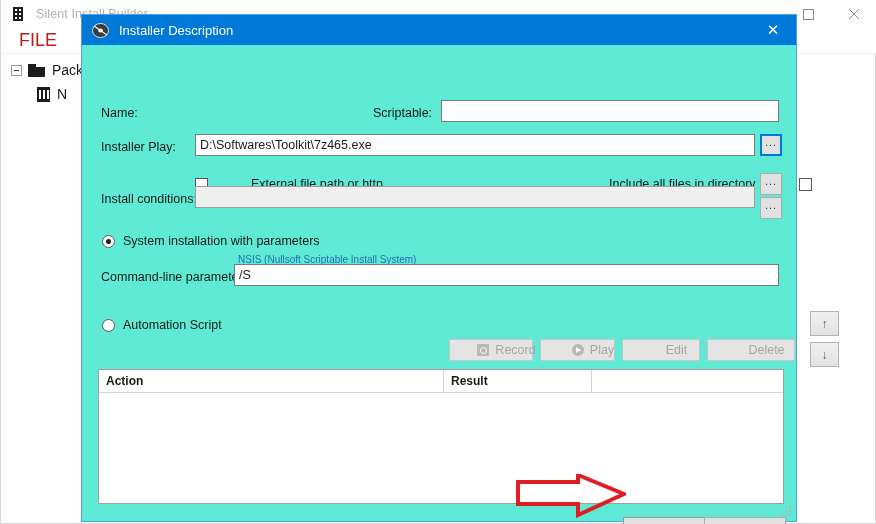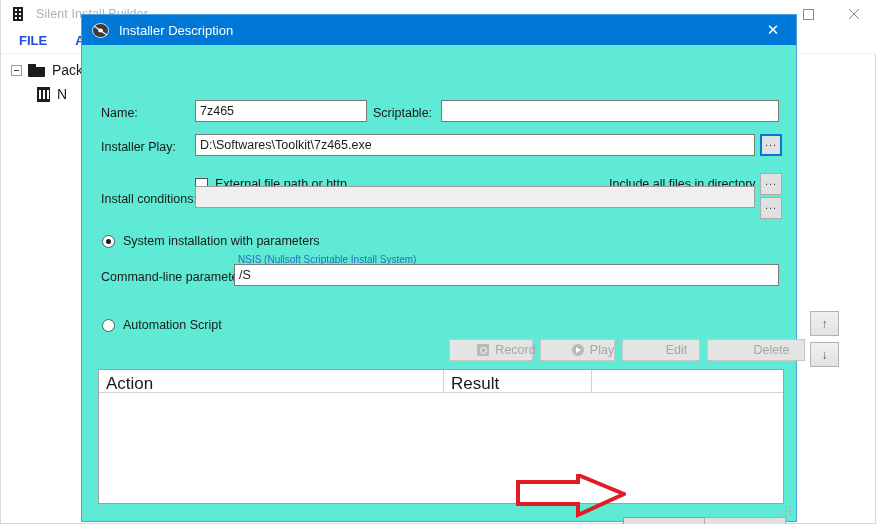--- a/index.html
+++ b/index.html
@@ -58,25 +58,24 @@
   }
   .bg-menubar {
     position: absolute;
     left: 0; top: 28px;
     width: 876px; height: 26px;
     background: #ffffff;
     display: flex; align-items: center;
     border-bottom: 1px solid #efefef;
   }
   .bg-menu-item {
-    font-size: 13px;
-    color: #1d4ed8;
+    font-size: 18px;
+    color: #b91c1c;
     padding: 0 10px;
     margin-left: 8px;
-    font-weight: bold;
   }
   .bg-tree {
     position: absolute;
     left: 0; top: 58px;
     width: 876px;
   }
   .bg-tree-row {
     display: flex;
     align-items: center;
     height: 24px;
@@ -230,20 +229,21 @@
     border: 2px solid #0078d7;
   }
 
   .chk-wrap {
     position: absolute;
     display: flex;
     align-items: center;
     font-size: 12.5px;
     color: #1a1a1a;
     white-space: nowrap;
+    gap: 36px;
   }
   .chk-box {
     width: 13px; height: 13px;
     background: #ffffff;
     border: 1px solid #555555;
     flex: none;
   }
   .chk-label-right { margin-left: 7px; }
   .chk-label-left { margin-right: 7px; }
 
@@ -328,25 +328,26 @@
     background: #ffffff;
     border: 1px solid #a0a0a0;
   }
   .grid-head {
     display: flex;
     height: 23px;
     background: #ffffff;
     border-bottom: 1px solid #d4d4d4;
   }
   .grid-col {
-    font-size: 17px;
+    font-size: 12px;
     color: #1a1a1a;
     padding: 4px 0 0 7px;
     border-right: 1px solid #d4d4d4;
     height: 23px;
+    font-weight: bold;
   }
   .grid-col:last-child { border-right: none; }
 
   .dlgbtn {
     position: absolute;
     width: 82px; height: 24px;
     background: #e1e1e1;
     border: 1px solid #adadad;
     font-size: 12.5px;
     color: #1a1a1a;
@@ -442,21 +443,20 @@
           <path d="M2 4 L15 13" stroke="#ffffff" stroke-width="1.1" fill="none"></path>
         </svg>
       </div>
       <span class="dlg-title">Installer Description</span>
       <div class="dlg-close">✕</div>
     </div>
 
     <div class="dlg-body">
 
       <span class="lbl" style="left:19px; top:61px;">Name:</span>
-      <input class="txt" style="left: 113px; top: 55px; width: 172px; height: 22px;" value="7z465">
 
       <span class="lbl" style="left:291px; top:61px;">Scriptable:</span>
       <input class="txt" style="left: 359px; top: 55px; width: 338px; height: 22px;" value="">
 
       <span class="lbl" style="left:19px; top:95px;">Installer Play:</span>
       <input class="txt" style="left: 113px; top: 89px; width: 560px; height: 22px;" value="D:\Softwares\Toolkit\7z465.exe">
       <div class="dots-btn focused" style="left:678px; top:89px;">...</div>
 
       <div class="chk-wrap" style="left:113px; top:132px;">
         <span class="chk-box"></span>
@@ -491,21 +491,21 @@
         <span class="bicon rec-icon"></span>
         <span>Record</span>
       </div>
       <div class="abtn" style="left:458px; top:294px; width:75px;">
         <span class="bicon play-icon"></span>
         <span>Play</span>
       </div>
       <div class="abtn" style="left:540px; top:294px; width:78px;">
         <span>Edit</span>
       </div>
-      <div class="abtn" style="left:625px; top:294px; width:98px;text-align:right;">
+      <div class="abtn" style="left:625px; top:294px; width:88px;text-align:right;">
         <span>Delete</span>
       </div>
 
       <div class="grid" style="left:16px; top:324px; width:686px; height:135px;">
         <div class="grid-head">
           <div class="grid-col" style="width:345px;">Action</div>
           <div class="grid-col" style="width:148px;">Result</div>
           <div class="grid-col" style="width:191px;"></div>
         </div>
       </div>

